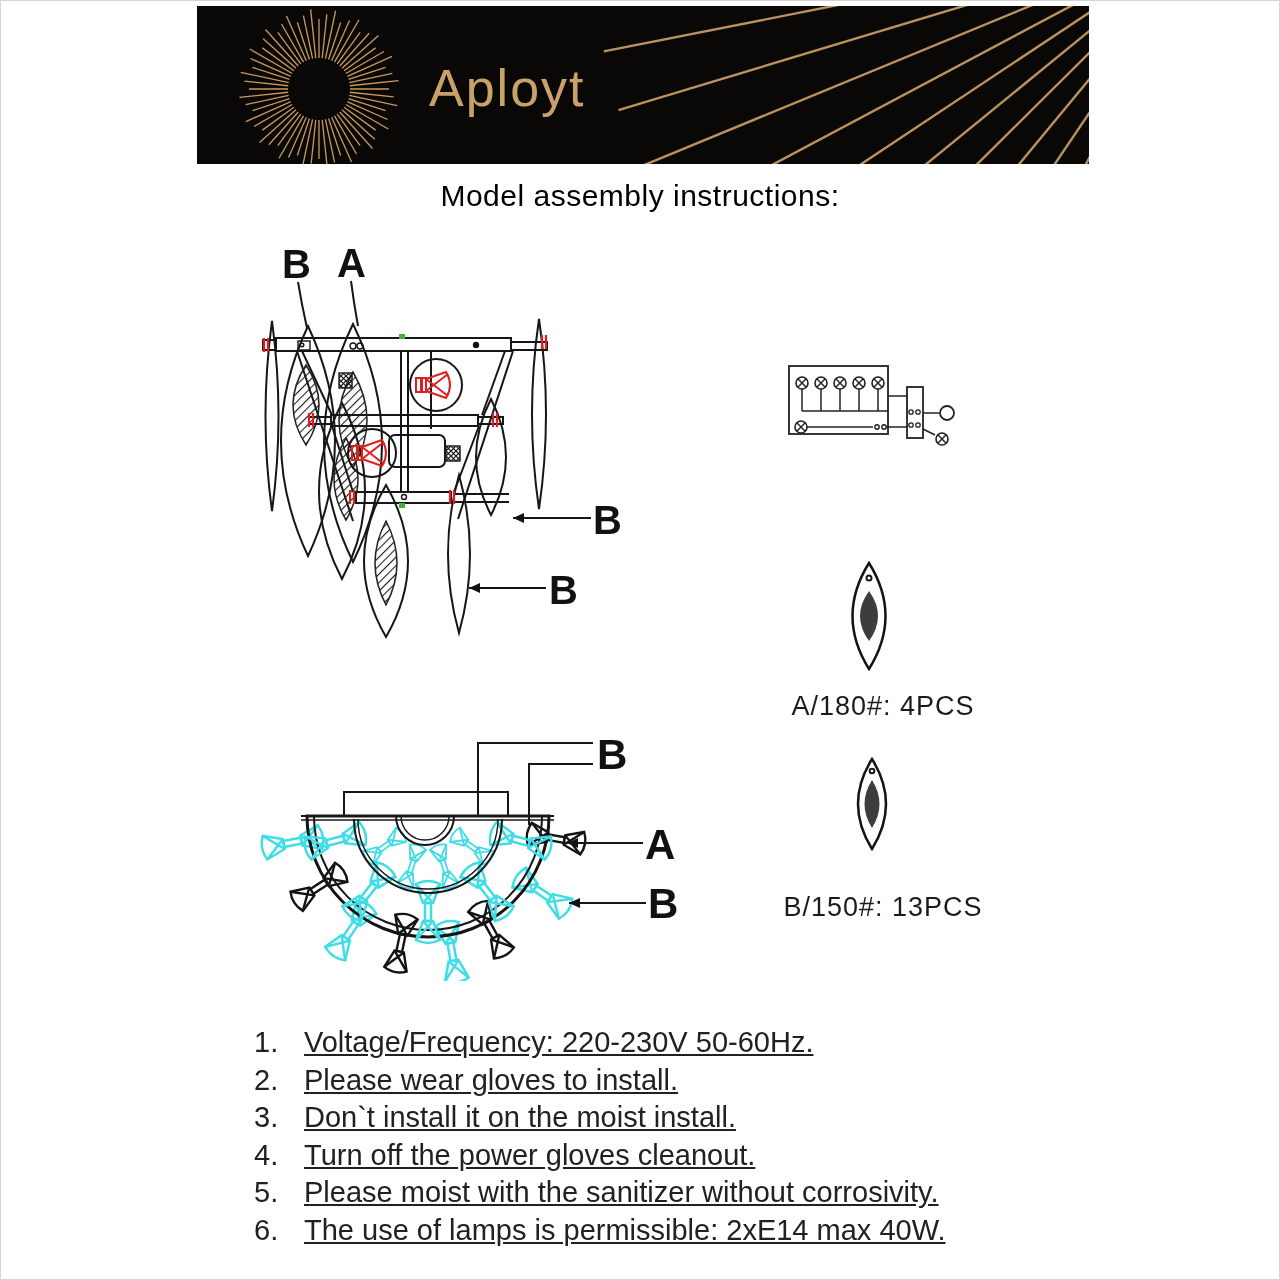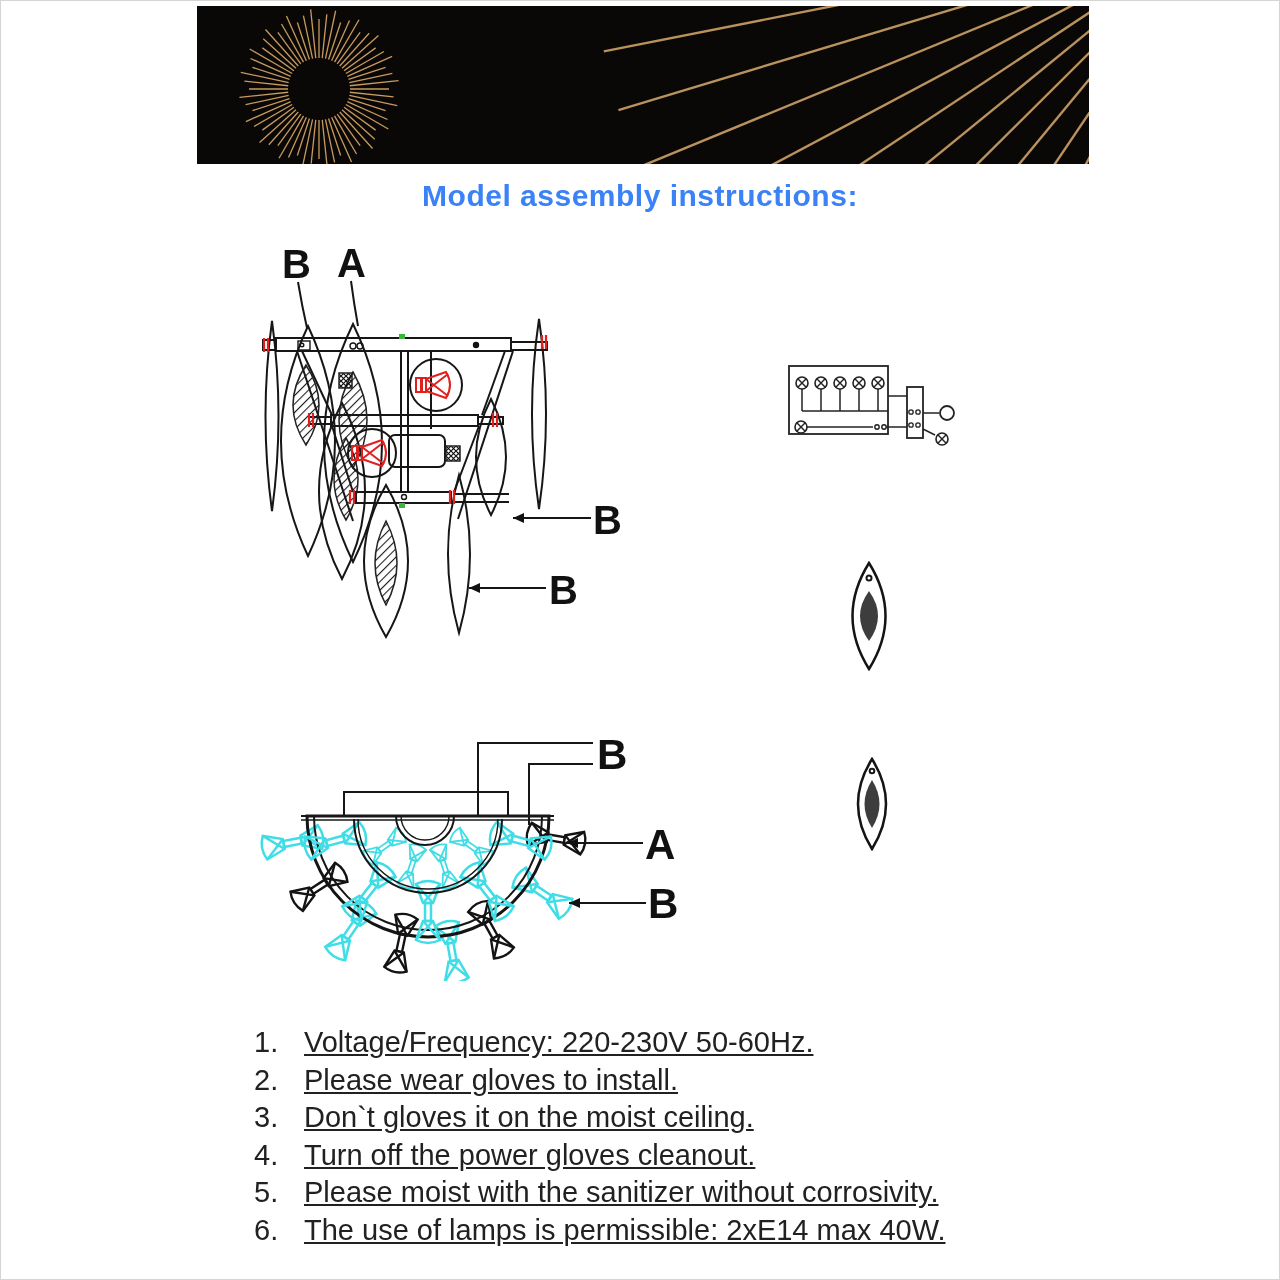--- a/index.html
+++ b/index.html
@@ -10,21 +10,21 @@
   }
   
   .banner{position:absolute;left:196px;top:5px;width:892px;height:158px;background:#0a0806;overflow:hidden;}
   .banner svg{position:absolute;left:0;top:0;}
   .brand-name{
     position:absolute;left:232px;top:52px;font-size:52px;font-weight:400;
     color:#c9a26a;letter-spacing:2px;
   }
   
   .title-block{position:absolute;left:0;top:176px;width:1278px;text-align:center;}
-  .title-line{font-size:30px;line-height:37px;color:#3b82f6;letter-spacing:0.5px;font-weight:bold;}
+  .title-line{font-size:30px;line-height:37px;color:#000000;letter-spacing:0.5px;}
   
   .fig{position:absolute;}
   
   .ln{stroke:#161616;stroke-width:2;fill:none;}
   .ln3{stroke:#141414;stroke-width:3;fill:none;}
   .lnthin{stroke:#161616;stroke-width:1.4;fill:none;}
   .lnw{stroke:#141414;stroke-width:2.5;fill:#ffffff;}
   .leaf{stroke:#161616;stroke-width:2;fill:none;}
   .hatched{stroke:#222222;stroke-width:1.5;}
   .red{stroke:#e01f1f;stroke-width:2;fill:none;}
@@ -126,20 +126,21 @@
           <line x1="1015" y1="-75" x2="619.7971263558126" y2="402.7182105209895"></line>
           <line x1="1015" y1="-75" x2="575.0661433473572" y2="361.87321017742886"></line>
           <line x1="1015" y1="-75" x2="534.5344170034086" y2="316.85816765220744"></line>
           <line x1="1015" y1="-75" x2="498.58883075973836" y2="268.10276053087335"></line>
           <line x1="1015" y1="-75" x2="467.57249242746536" y2="216.07236892725246"></line>
           <line x1="1015" y1="-75" x2="441.7814591603659" y2="161.26363333717006"></line>
           <line x1="1015" y1="-75" x2="421.4619115301184" y2="104.19971410557272"></line>
           <line x1="1015" y1="-75" x2="406.8078036835012" y2="45.42529775638259"></line>
         </g>
     </svg>
+    <div class="brand-name">Aployt</div>
   </div>
 
   <div class="title-block">
     <div class="title-line">Model assembly instructions:</div>
   </div>
 
   <svg class="fig" style="left:250px;top:240px;" width="430" height="430" viewBox="250 240 430 430">
     <defs>
       <pattern id="hatch" patternUnits="userSpaceOnUse" width="6" height="6" patternTransform="rotate(45)">
         <line x1="0" y1="0" x2="0" y2="6" stroke="#1d1d1d" stroke-width="2.2"></line>
@@ -267,26 +268,28 @@
     <circle cx="910" cy="424" r="2.2" stroke="#222" stroke-width="1.3" fill="none"></circle>
     <circle cx="917" cy="424" r="2.2" stroke="#222" stroke-width="1.3" fill="none"></circle>
     <circle cx="946" cy="412" r="7" stroke="#222" stroke-width="1.8" fill="none"></circle>
   </svg>
 
   <svg class="fig" style="left:840px;top:555px;" width="56" height="120" viewBox="840 555 56 120">
     <path d="M868,562 Q901,615 868,668 Q835,615 868,562 Z" class="lnw" stroke-width="2"></path>
     <circle cx="868" cy="577" r="2.5" class="ln" stroke-width="1.5"></circle>
     <path d="M868,590 Q886,615 868,640 Q850,615 868,590 Z" class="darkfill"></path>
   </svg>
+  <div class="part-label" style="left:762px;top:690px;">A/180#: 4PCS</div>
 
   <svg class="fig" style="left:840px;top:750px;" width="60" height="105" viewBox="840 750 60 105">
     <path d="M871,758 Q899,803 871,848 Q843,803 871,758 Z" class="lnw" stroke-width="2"></path>
     <circle cx="871" cy="770" r="2.3" class="ln" stroke-width="1.5"></circle>
     <path d="M871,779 Q886,803 871,827 Q856,803 871,779 Z" class="darkfill"></path>
   </svg>
+  <div class="part-label" style="left:762px;top:891px;">B/150#: 13PCS</div>
 
   <svg class="fig" style="left:255px;top:725px;" width="425" height="255" viewBox="255 725 425 255">
     <defs>
       <g id="crys">
         <path d="M-12,-28 Q0,-34 12,-28 L5,-9 L-5,-9 Z"></path>
         <path d="M-3,-9 L3,-9 L3,9 L-3,9 Z"></path>
         <path d="M-5,9 L5,9 L12,28 Q0,34 -12,28 Z"></path>
         <path d="M-12,-28 L5,-9 M12,-28 L-5,-9 M-5,9 L12,28 M5,9 L-12,28"></path>
       </g>
     </defs>
@@ -342,21 +345,21 @@
     <div class="inst-row">
       <span class="inst-num">1.</span>
       <span class="inst-text">Voltage/Frequency: 220-230V 50-60Hz.</span>
     </div>
     <div class="inst-row">
       <span class="inst-num">2.</span>
       <span class="inst-text">Please wear gloves to install.</span>
     </div>
     <div class="inst-row">
       <span class="inst-num">3.</span>
-      <span class="inst-text">Don`t gloves it on the moist ceiling.</span>
+      <span class="inst-text">Don`t install it on the moist install.</span>
     </div>
     <div class="inst-row">
       <span class="inst-num">4.</span>
       <span class="inst-text">Turn off the power gloves cleanout.</span>
     </div>
     <div class="inst-row">
       <span class="inst-num">5.</span>
       <span class="inst-text">Please moist with the sanitizer without corrosivity.</span>
     </div>
     <div class="inst-row">

